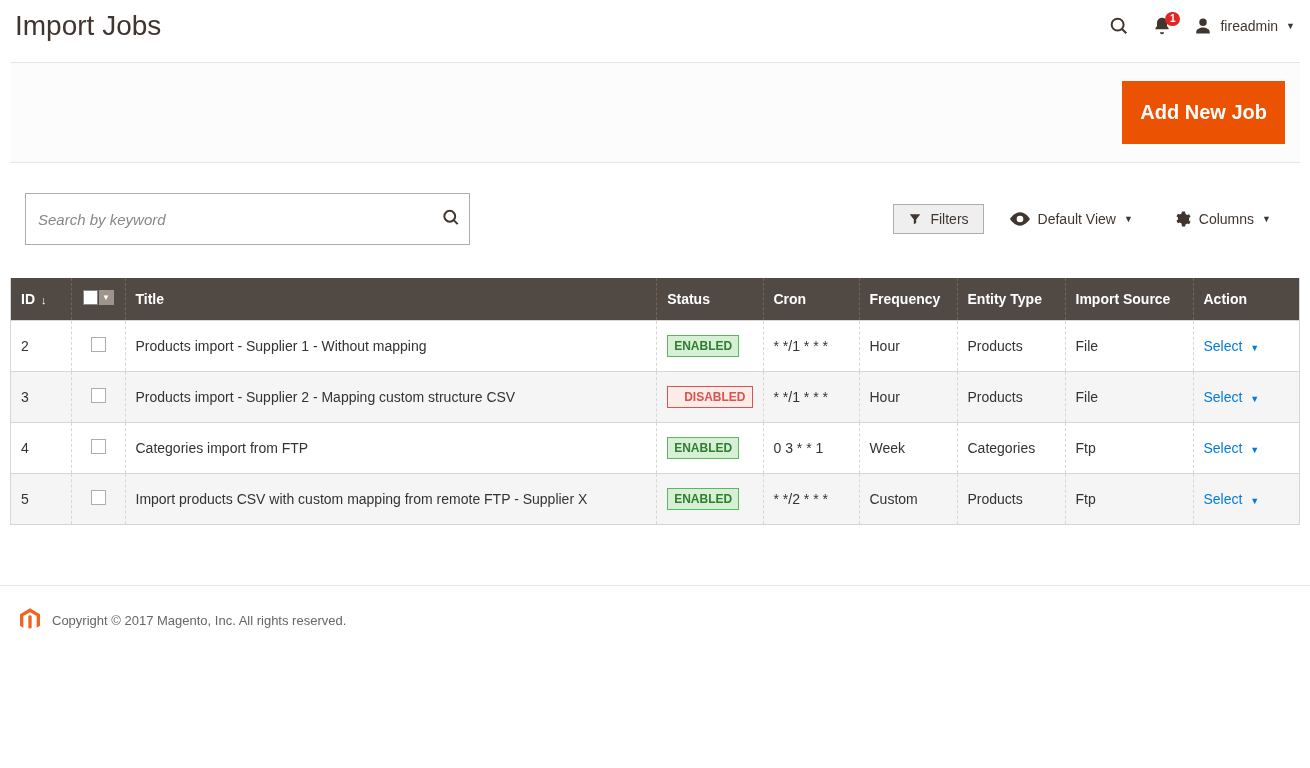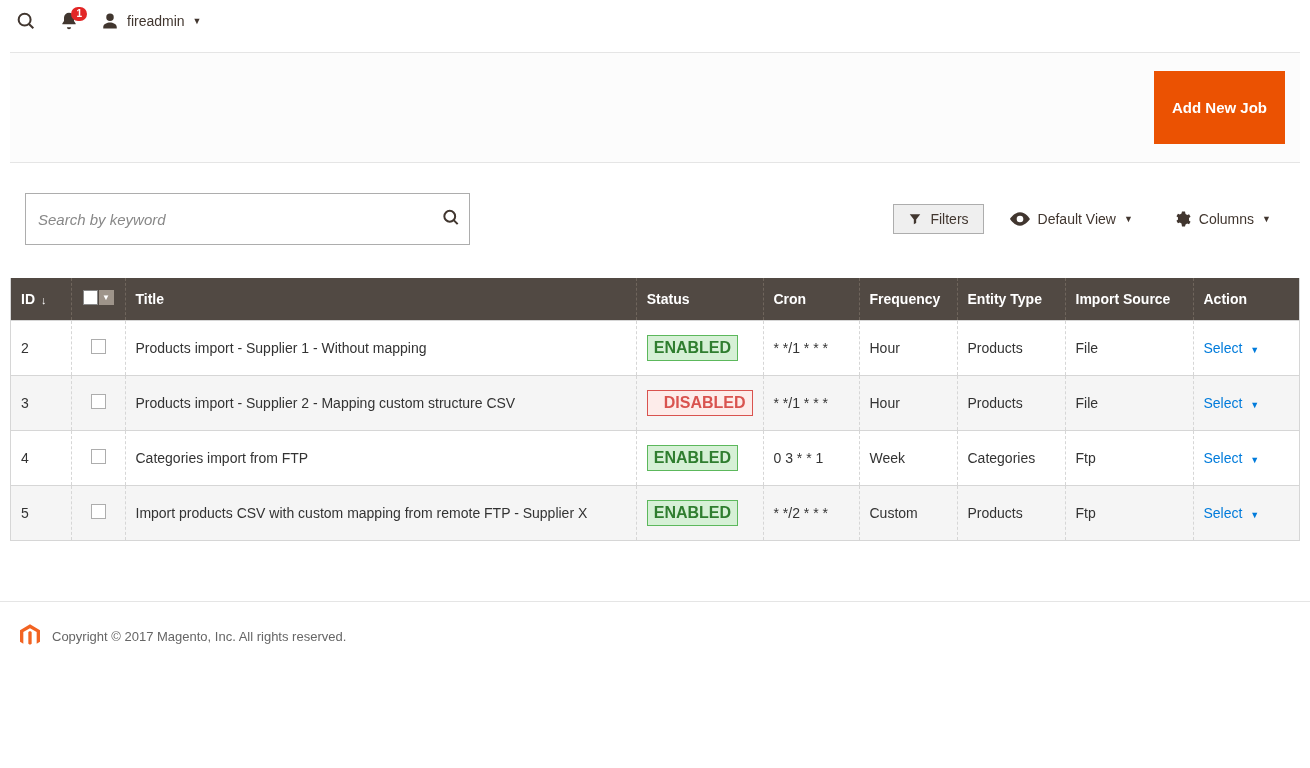--- a/index.html
+++ b/index.html
@@ -8,21 +8,21 @@
 .page-header { display: flex; justify-content: space-between; align-items: center; padding: 10px 15px 20px; }
 .page-title { font-size: 28px; font-weight: 400; color: #41362f; }
 .header-actions { display: flex; align-items: center; gap: 22px; }
 .icon-btn { cursor: pointer; color: #41362f; position: relative; display: flex; align-items: center; }
 .notif-badge { position: absolute; top: -4px; right: -8px; background: #e22626; color: #fff; font-size: 10px; font-weight: bold; border-radius: 9px; padding: 1px 5px; line-height: 12px; }
 .user-menu { display: flex; align-items: center; gap: 8px; cursor: pointer; color: #41362f; font-size: 14px;}
 .caret { font-size: 9px; color:#41362f; }
 
 .action-bar-wrap { border-top:1px solid #e5e5e5; border-bottom:1px solid #e5e5e5; padding: 18px 15px; background:#fcfcfc; margin:0 10px; }
 .action-bar { display:flex; justify-content:flex-end; }
-.primary-btn { background: #eb5202; color: #fff; border: none; padding: 28px 18px; font-size: 15px; font-weight: 600; cursor: pointer; }
+.primary-btn { background: #eb5202; color: #fff; border: none; padding: 20px 18px; font-size: 20px; font-weight: 600; cursor: pointer; }
 
 .toolbar { display:flex; justify-content: space-between; align-items:center; padding: 30px 15px 18px; margin:0 10px;}
 .search-box { position:relative; border:1px solid #adadad; width:445px; height:52px; display:flex; align-items:center; }
 .search-box input { border:none; outline:none; padding: 8px 40px 8px 12px; flex:1; font-size:15px; font-style:italic; color:#777; }
 .search-box input::placeholder { color:#888; font-style: italic;}
 .search-icon-btn { position:absolute; right:8px; top:50%; transform:translateY(-50%); cursor:pointer; color:#41362f; }
 .toolbar-right { display:flex; align-items:center; gap:12px; }
 .tb-btn { display:flex; align-items:center; gap:8px; cursor:pointer; font-size:14px; color:#41362f; padding:6px 14px; }
 .tb-btn.boxed { border:1px solid #adadad; background:#efefef; }
 
@@ -44,39 +44,40 @@
 .col-source { width:128px;}
 .col-action { width:106px;}
 
 .checkbox { width:15px; height:15px; border:1px solid #adadad; display:inline-block; background:#fff; cursor:pointer; }
 .head-check { display:inline-flex; align-items:center; }
 .head-check .checkbox { border-color:#888; background:#fff;}
 .head-check .dd { background:#9e948a; color:#fff; width:16px; height:15px; display:inline-flex; align-items:center; justify-content:center; font-size:8px; cursor:pointer; border-left:1px solid #514943;}
 
 .sort-arrow { font-size:11px; margin-left:6px;}
 
-.badge { font-weight:700; font-size:16px; padding:3px 6px; border:1px solid; display:inline-block;}
+.badge { font-weight:700; font-size:12px; padding:3px 6px; border:1px solid; display:inline-block;}
 .badge.enabled { color:#2f7d2f; border-color:#5cb85c; background:#d6f0d6;}
 .badge.disabled { color:#d9534f; border-color:#d9534f; background:#fdecea;padding-left:16px;}
 
 .action-link { color:#007bdb; cursor:pointer; }
 .action-link .caret { color:#007bdb; margin-left:4px;}
 
 .footer { border-top:1px solid #e5e5e5; margin-top:60px; padding:22px 20px; display:flex; justify-content: space-between; align-items:flex-start; font-size:13px; color:#666;}
 .footer-left { display:flex; align-items:center; gap:12px;}
 .footer-right { text-align:right; line-height:1.8;}
 .footer-right .brand { color:#41362f;}
 .footer-right .brand b { font-weight:700;}
 .report-link { color:#eb5202; text-decoration:underline; cursor:pointer;}
 .magento-logo path { fill:#f26322;}
 </style>
 </head>
 <body>
 
 <div class="page-header">
+  <h1 class="page-title">Import Jobs</h1>
   <div class="header-actions">
     <span class="icon-btn">
       <svg width="22" height="22" viewBox="0 0 24 24" fill="none" stroke="currentColor" stroke-width="2.2">
           <circle cx="10.5" cy="10.5" r="6.5"></circle>
           <line x1="20" y1="20" x2="15.2" y2="15.2"></line>
         </svg>
     </span>
     <span class="icon-btn">
       <svg width="20" height="20" viewBox="0 0 24 24" fill="currentColor">
           <path d="M12 2a6 6 0 0 0-6 6v4l-2 3v1h16v-1l-2-3V8a6 6 0 0 0-6-6zm0 20a2.5 2.5 0 0 0 2.5-2.5h-5A2.5 2.5 0 0 0 12 22z"></path>

